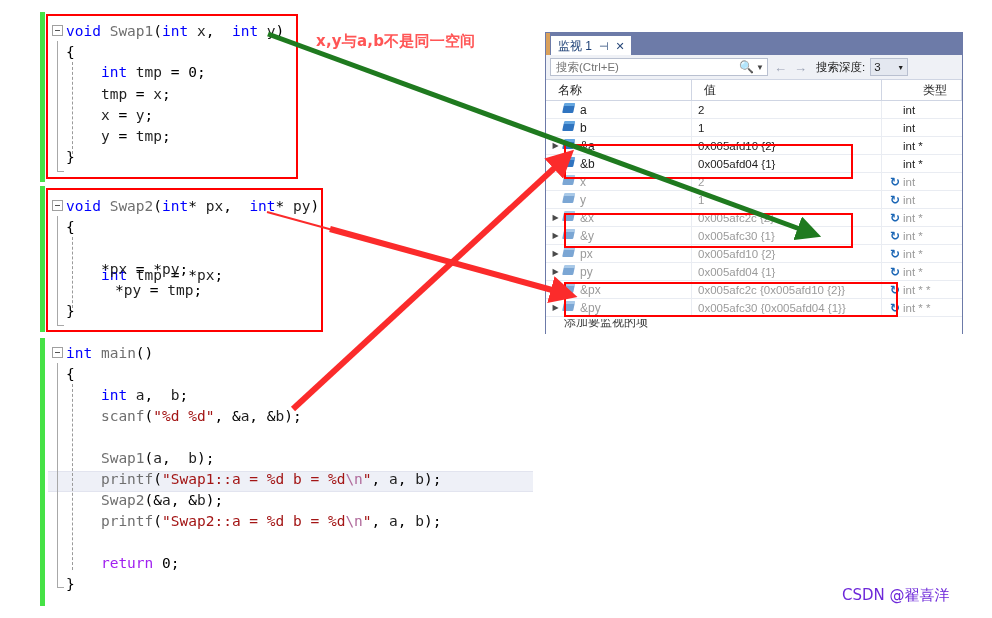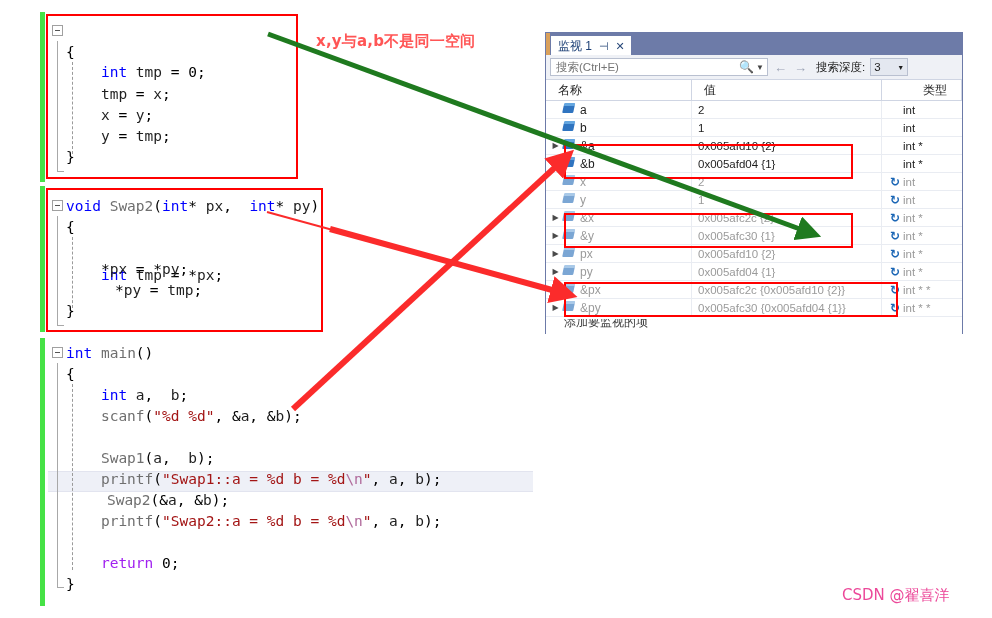--- a/index.html
+++ b/index.html
@@ -128,21 +128,21 @@
     color:#3b3b3b;font-size:12px;overflow:hidden;background:#fff;
   }
   #watch .addrow span{position:relative;top:-5px;}
 
   .wbox{position:absolute;border:2px solid #ff0000;box-sizing:border-box;z-index:6;}
 
   
   #arrows{position:absolute;left:0;top:0;width:992px;height:618px;pointer-events:none;z-index:20;}
 
   .wm{
-    position:absolute;color:#ec4899;font-size:15px;
+    position:absolute;color:#6d28d9;font-size:15px;
     font-family:"DejaVu Sans","Liberation Sans",sans-serif;
   }
 </style>
 </head>
 <body>
 
 <div id="root">
 
   <div id="editor">
 
@@ -150,20 +150,21 @@
     <div class="changebar" style="top:186px;height:146px;"></div>
     <div class="changebar" style="top:338px;height:268px;"></div>
 
     <div class="hiline" style="left:48px;top:471px;width:485px;height:21px;"></div>
 
     <div class="foldbox" style="left:52px;top:25px;"></div>
     <div class="foldline" style="left:57px;top:41px;height:130px;"></div>
     <div class="foldfoot" style="left:57px;top:171px;width:7px;"></div>
     <div class="folddash" style="left:72px;top:62px;height:92px;"></div>
 
+    <div class="code" style="left:66px;top:21px;"><span class="kw">void</span> <span class="fn">Swap1</span>(<span class="kw">int</span> <span class="id">x</span>,  <span class="kw">int</span> <span class="id">y</span>)</div>
     <div class="code" style="left:66px;top:42px;">{</div>
     <div class="code" style="left:66px;top:62px;">    <span class="kw">int</span> <span class="id">tmp</span> = <span class="num">0</span>;</div>
     <div class="code" style="left:66px;top:84px;">    <span class="id">tmp</span> = <span class="id">x</span>;</div>
     <div class="code" style="left:66px;top:105px;">    <span class="id">x</span> = <span class="id">y</span>;</div>
     <div class="code" style="left:66px;top:126px;">    <span class="id">y</span> = <span class="id">tmp</span>;</div>
     <div class="code" style="left:66px;top:147px;">}</div>
 
     <div class="redbox" style="left:46px;top:14px;width:252px;height:165px;"></div>
 
     <div class="foldbox" style="left:52px;top:200px;"></div>
@@ -184,21 +185,21 @@
     <div class="foldline" style="left:57px;top:363px;height:224px;"></div>
     <div class="foldfoot" style="left:57px;top:587px;width:7px;"></div>
     <div class="folddash" style="left:72px;top:384px;height:186px;"></div>
 
     <div class="code" style="left:66px;top:343px;"><span class="kw">int</span> <span class="fn">main</span>()</div>
     <div class="code" style="left:66px;top:364px;">{</div>
     <div class="code" style="left:66px;top:385px;">    <span class="kw">int</span> <span class="id">a</span>,  <span class="id">b</span>;</div>
     <div class="code" style="left:66px;top:406px;">    <span class="fn">scanf</span>(<span class="str">"%d %d"</span>, &amp;<span class="id">a</span>, &amp;<span class="id">b</span>);</div>
     <div class="code" style="left:66px;top:448px;">    <span class="fn">Swap1</span>(<span class="id">a</span>,  <span class="id">b</span>);</div>
     <div class="code" style="left:66px;top:469px;">    <span class="fn">printf</span>(<span class="str">"Swap1::a = %d b = %d</span><span class="esc">\n</span><span class="str">"</span>, <span class="id">a</span>, <span class="id">b</span>);</div>
-    <div class="code" style="left:72px;top:490px;">    <span class="fn">Swap2</span>(&amp;<span class="id">a</span>, &amp;<span class="id">b</span>);</div>
+    <div class="code" style="left:66px;top:490px;">    <span class="fn">Swap2</span>(&amp;<span class="id">a</span>, &amp;<span class="id">b</span>);</div>
     <div class="code" style="left:66px;top:511px;">    <span class="fn">printf</span>(<span class="str">"Swap2::a = %d b = %d</span><span class="esc">\n</span><span class="str">"</span>, <span class="id">a</span>, <span class="id">b</span>);</div>
     <div class="code" style="left:66px;top:553px;">    <span class="pur">return</span> <span class="num">0</span>;</div>
     <div class="code" style="left:66px;top:574px;">}</div>
   </div>
 
   <div class="note" style="left:316px;top:32px;">x,y与a,b不是同一空间</div>
 
   <div id="watch">
 
     <div class="titlebar">

